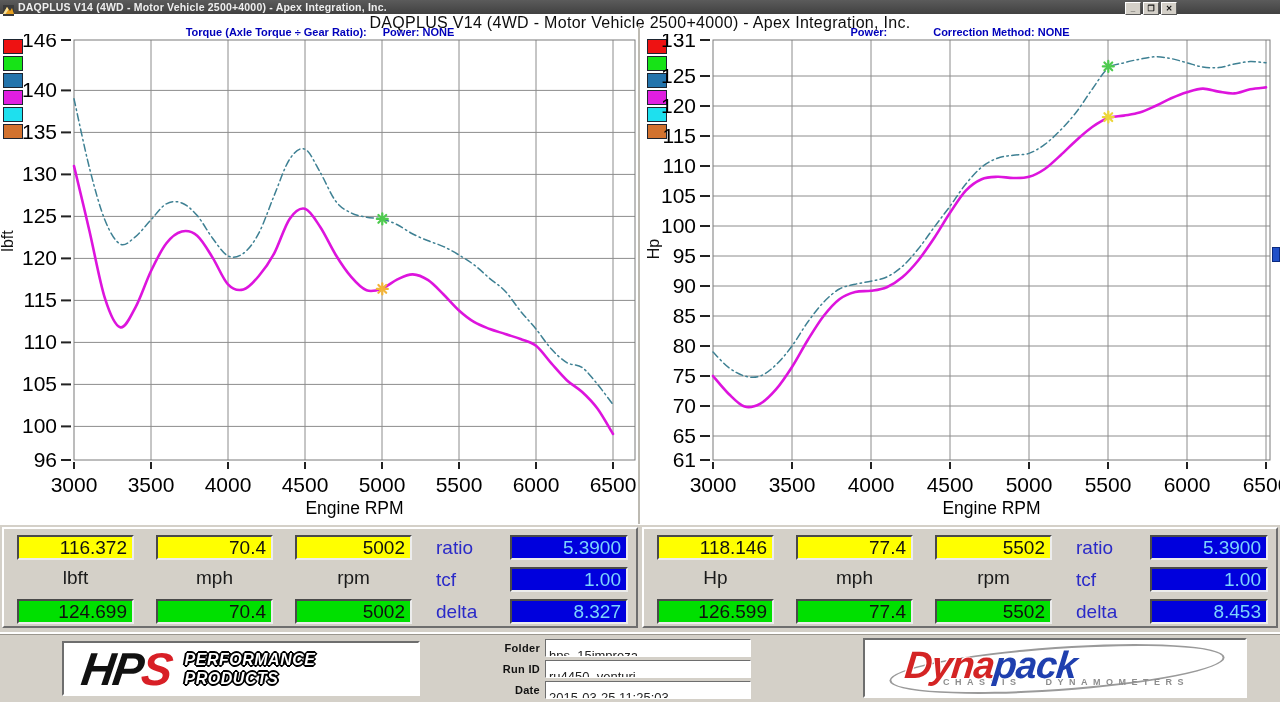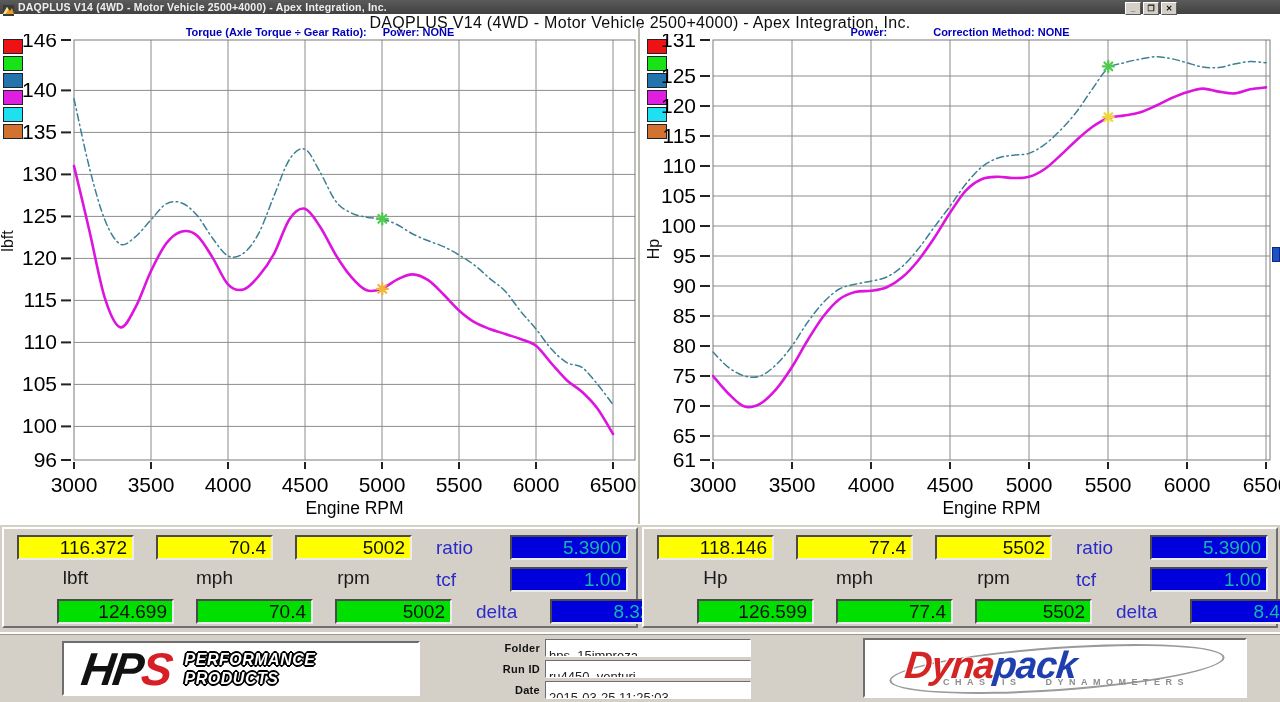--- a/index.html
+++ b/index.html
@@ -38,26 +38,26 @@
   
   .values-row { position:absolute; left:0; top:525px; width:1280px; height:107px; background:#d4d0c8; }
   .vpanel { position:absolute; top:2px; width:636px; height:101px; background:#d4d0c8;
             border:2px solid; border-color:#ffffff #6e6e6e #6e6e6e #ffffff; }
   .vpanel.p0 { left:2px; } .vpanel.p1 { left:642px; }
   .vbox { position:absolute; height:25px; width:117px; border:2px solid;
           border-color:#4a4a4a #ececec #ececec #4a4a4a; font-size:19px; color:#101010;
           text-align:right; padding:0 5px; line-height:21px; white-space:nowrap; }
   .vbox.yellow { background:#ffff00; }
   .vbox.green  { background:#00e000; }
-  .vbox.blue   { background:#0000dd; color:#14b8a6; width:118px; }
+  .vbox.blue   { background:#0000dd; color:#7dd3fc; width:118px; }
   .unit { position:absolute; width:117px; text-align:center; font-size:19px; color:#1a1a1a; }
   .stat-label { position:absolute; left:432px; width:72px; font-size:19px; color:#2a2ac8;
                 line-height:25px; }
   .c1 { left:13px; } .c2 { left:152px; } .c3 { left:291px; }
-  .r1 { top:6px; } .r2 { top:38px; } .r3 { top:70px;margin-left:40px; }
+  .r1 { top:6px; } .r2 { top:38px; } .r3 { top:70px; }
   .vbox.blue { left:506px; }
 
   
   .footer { position:absolute; left:0; top:632px; width:1280px; height:70px; background:#d4d0c8;
             box-shadow: inset 0 2px 0 #ffffff, inset 0 3px 0 #9a968e; }
   .logo-box { position:absolute; background:#fff; border:2px solid;
               border-color:#6e6e6e #ffffff #ffffff #6e6e6e; overflow:hidden; }
   .hps-box { left:62px; top:9px; width:358px; height:55px; }
   .hps-inner { position:absolute; left:18px; top:2px; display:flex; align-items:center; }
   .hps-text { font-style:italic; font-weight:bold; font-size:46px; line-height:48px;

